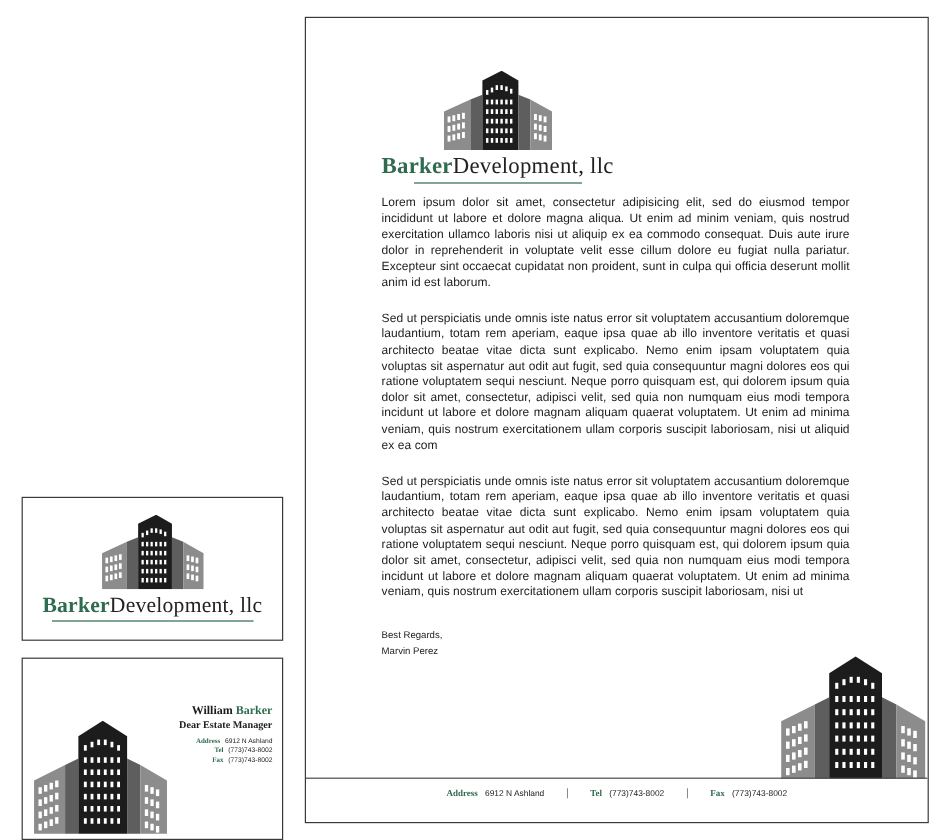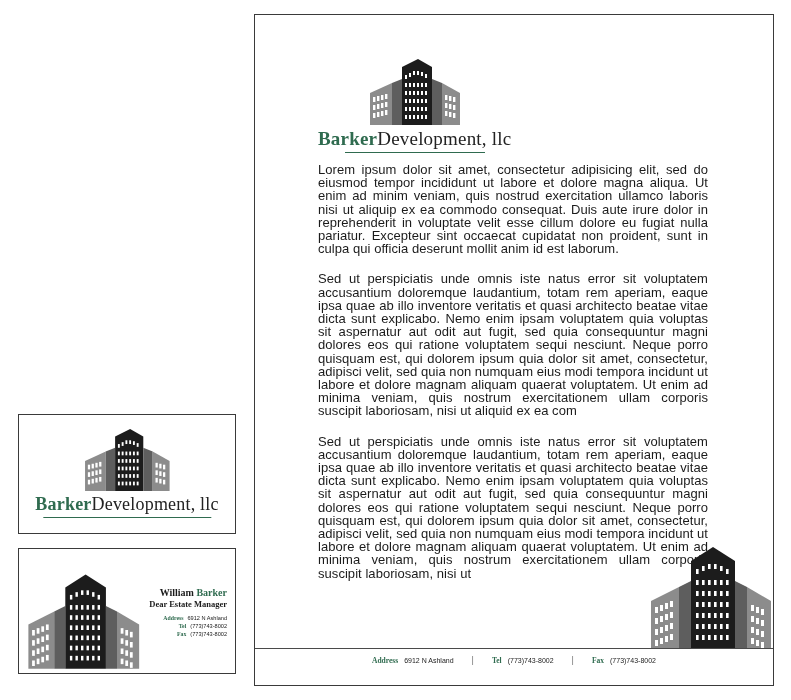--- a/index.html
+++ b/index.html
@@ -47,21 +47,21 @@
     height: 120px;
     background: #ffffff;
     border: 1px solid #3a3a3a;
     box-sizing: border-box;
   }
   #business-card {
     position: absolute;
     left: 18px;
     top: 548px;
     width: 218px;
-    height: 126px;
+    height: 152px;
     background: #ffffff;
     border: 1px solid #3a3a3a;
     box-sizing: border-box;
     overflow: hidden;
   }
 
   
   #letter-page {
     position: absolute;
     left: 254px;
@@ -79,21 +79,21 @@
     top: 148px;
     width: 390px;
   }
   .salutation {
     font-size: 8.2px;
     color: #1b1b1b;
     margin-bottom: 20px;
     letter-spacing: 0.15px;
   }
   .para {
-    font-size: 13px;
+    font-size: 10px;
     line-height: 13.2px;
     color: #1b1b1b;
     text-align: justify;
     margin-bottom: 17px;
     letter-spacing: 0.05px;
   }
   .signoff {
     font-size: 8px;
     line-height: 13px;
     color: #1b1b1b;
@@ -262,20 +262,22 @@
       <span class="wm-barker">Barker</span><span class="wm-dev">Development</span><span class="wm-llc">, llc</span>
     </div>
     <div class="wm-rule" style="width:140px;"></div>
   </div>
 
   <div id="letter-body">
     <div class="para">Lorem ipsum dolor sit amet, consectetur adipisicing elit, sed do eiusmod tempor incididunt ut labore et dolore magna aliqua. Ut enim ad minim veniam, quis nostrud exercitation ullamco laboris nisi ut aliquip ex ea commodo consequat. Duis aute irure dolor in reprehenderit in voluptate velit esse cillum dolore eu fugiat nulla pariatur. Excepteur sint occaecat cupidatat non proident, sunt in culpa qui officia deserunt mollit anim id est laborum.</div>
     <div class="para">Sed ut perspiciatis unde omnis iste natus error sit voluptatem accusantium doloremque laudantium, totam rem aperiam, eaque ipsa quae ab illo inventore veritatis et quasi architecto beatae vitae dicta sunt explicabo. Nemo enim ipsam voluptatem quia voluptas sit aspernatur aut odit aut fugit, sed quia consequuntur magni dolores eos qui ratione voluptatem sequi nesciunt. Neque porro quisquam est, qui dolorem ipsum quia dolor sit amet, consectetur, adipisci velit, sed quia non numquam eius modi tempora incidunt ut labore et dolore magnam aliquam quaerat voluptatem. Ut enim ad minima veniam, quis nostrum exercitationem ullam corporis suscipit laboriosam, nisi ut aliquid ex ea com</div>
     <div class="para">Sed ut perspiciatis unde omnis iste natus error sit voluptatem accusantium doloremque laudantium, totam rem aperiam, eaque ipsa quae ab illo inventore veritatis et quasi architecto beatae vitae dicta sunt explicabo. Nemo enim ipsam voluptatem quia voluptas sit aspernatur aut odit aut fugit, sed quia consequuntur magni dolores eos qui ratione voluptatem sequi nesciunt. Neque porro quisquam est, qui dolorem ipsum quia dolor sit amet, consectetur, adipisci velit, sed quia non numquam eius modi tempora incidunt ut labore et dolore magnam aliquam quaerat voluptatem. Ut enim ad minima veniam, quis nostrum exercitationem ullam corporis suscipit laboriosam, nisi ut</div>
     <div class="signoff">
+      <div>Best Regards,</div>
+      <div>Marvin Perez</div>
     </div>
   </div>
 
   <div style="position:absolute; right:0px; bottom:36px;">
     <svg width="130" height="110" viewBox="0 0 130 110">
       <polygon points="8,110 8,62 36,48 36,110" fill="#8c8c8c"></polygon>
       <polygon points="36,48 36,110 48,110 48,42" fill="#5e5e5e"></polygon>
       <g fill="#ffffff">
         <rect x="12" y="68" width="3" height="6"></rect>
           <rect x="17" y="66" width="3" height="6"></rect>

